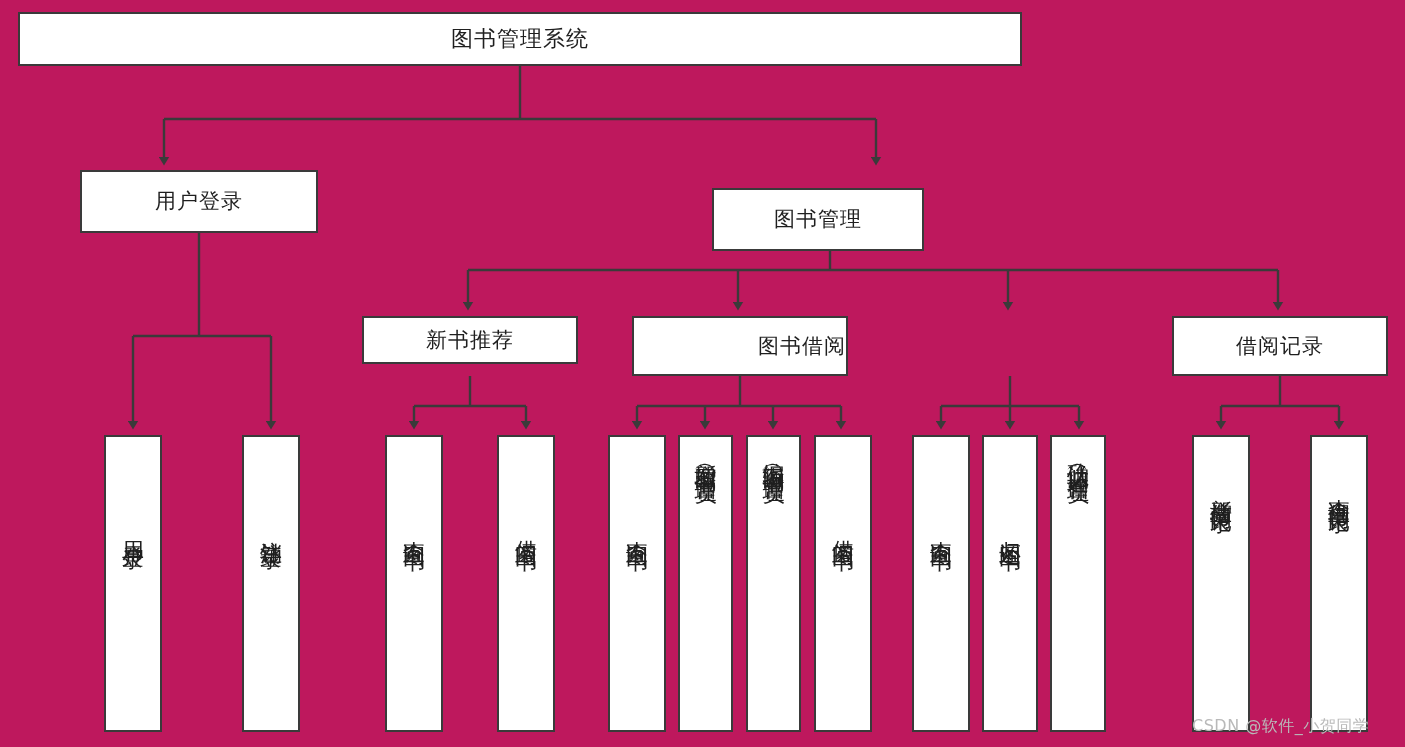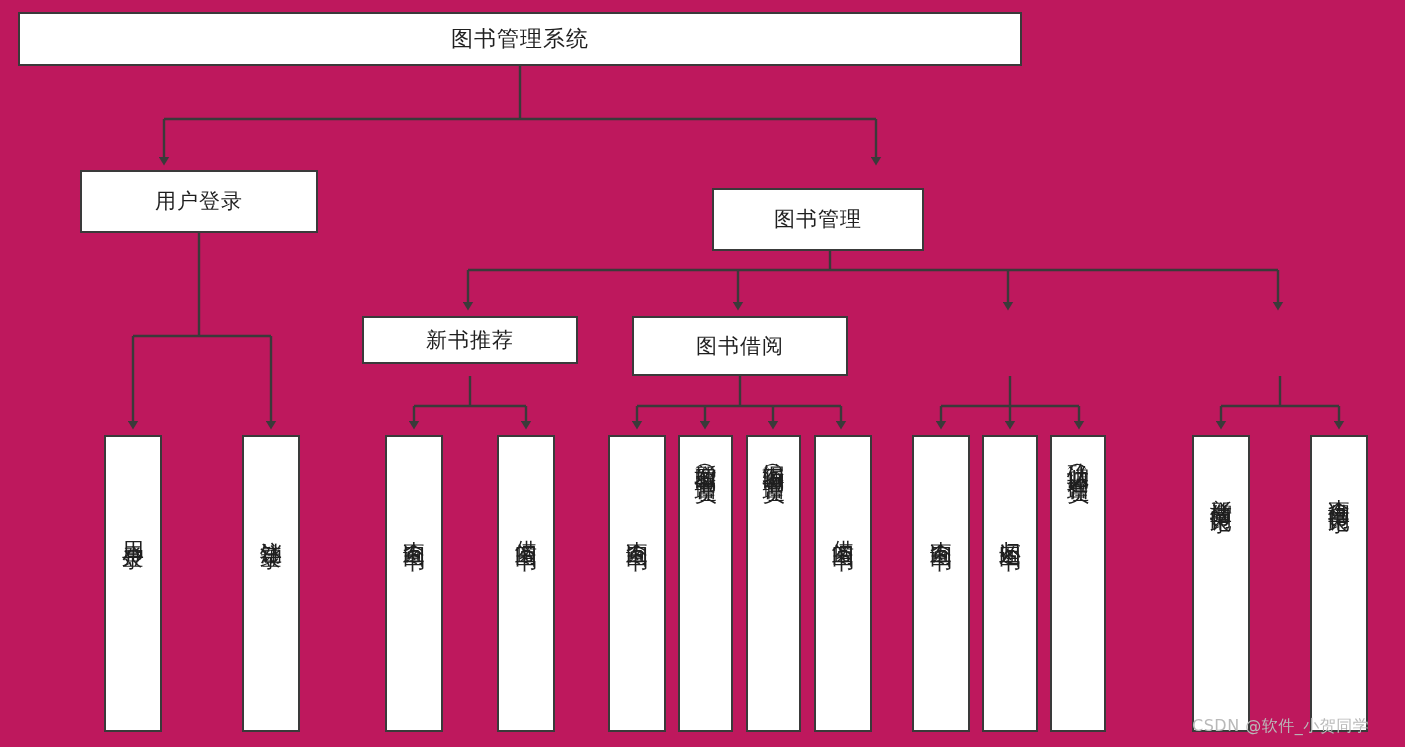--- a/index.html
+++ b/index.html
@@ -134,25 +134,28 @@
   </div>
 
   <div class="node horizontal" style="left:712px; top:188px; width:212px; height:63px;">
     <span class="node-label">图书管理</span>
   </div>
 
   <div class="node horizontal" style="left:362px; top:316px; width:216px; height:48px;">
     <span class="node-label">新书推荐</span>
   </div>
 
-  <div class="node horizontal" style="left:632px; top:316px; width:216px; height:60px;">
+  <div class="node horizontal" style="left:632px; top:316px; width:216px; height:60px;justify-content:flex-end;">
     <span class="node-label">图书借阅</span>
   </div>
 
 
+  <div class="node horizontal" style="left:1172px; top:316px; width:216px; height:60px;">
+    <span class="node-label">借阅记录</span>
+  </div>
 
   <div class="node vertical" style="left:104px; top:435px; width:58px; height:297px; padding-top:86px;">
     <span class="node-label">用户登录</span>
   </div>
 
   <div class="node vertical" style="left:242px; top:435px; width:58px; height:297px; padding-top:86px;">
     <span class="node-label">注销登录</span>
   </div>
 
   <div class="node vertical" style="left:385px; top:435px; width:58px; height:297px; padding-top:86px;">

